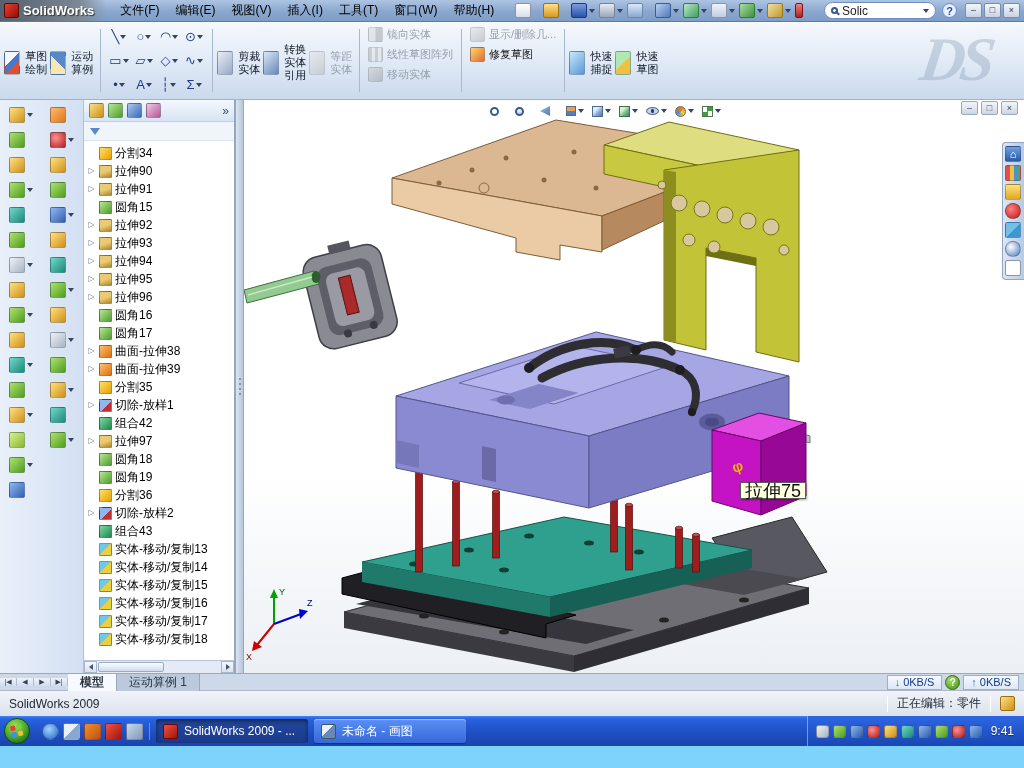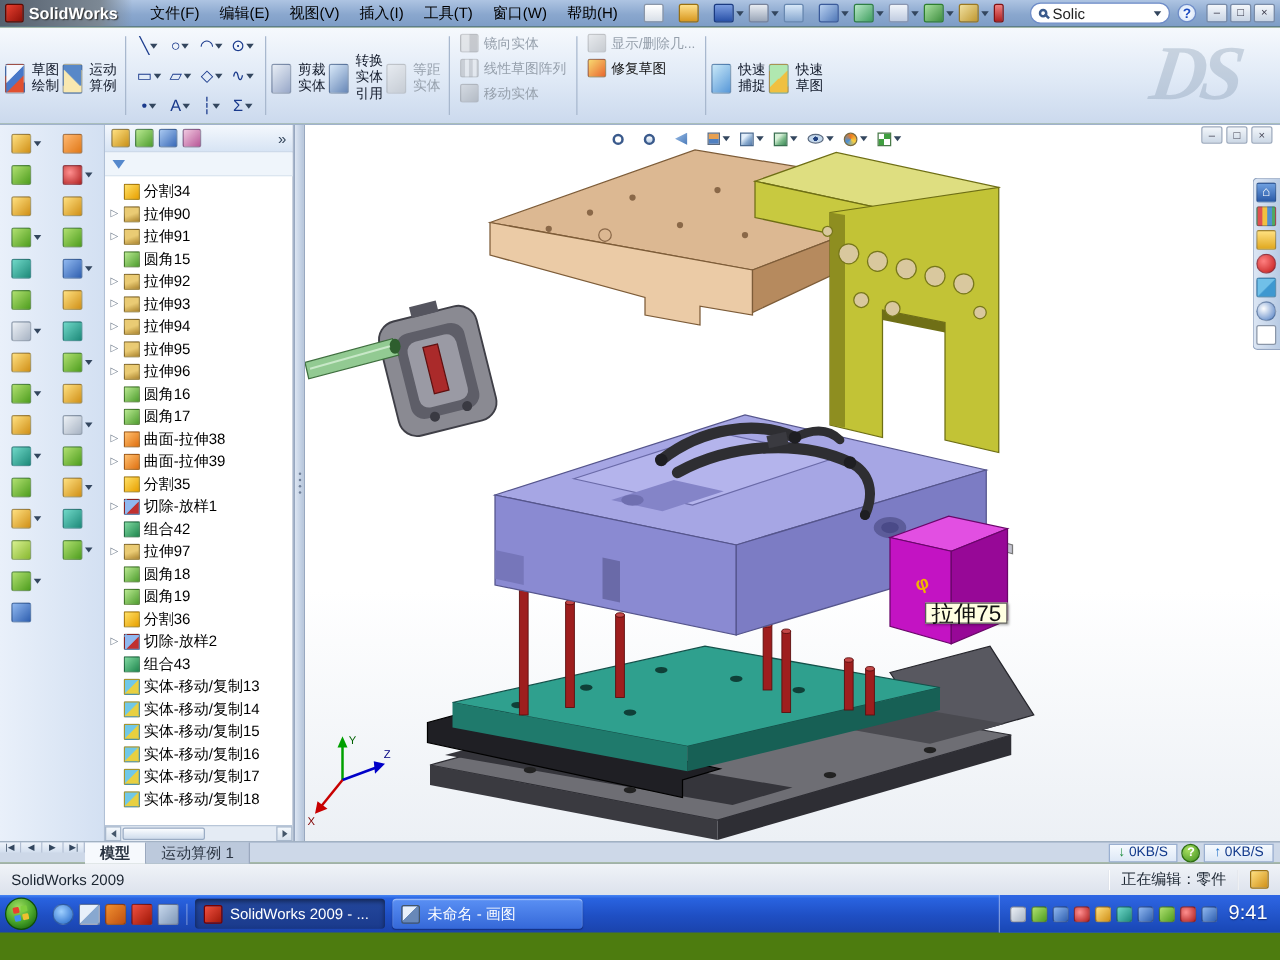--- a/index.html
+++ b/index.html
@@ -1,18 +1,18 @@
 <!DOCTYPE html>
 <html><head>
 <meta charset="utf-8">
 <style>
 *{margin:0;padding:0;box-sizing:border-box}
 html,body{width:1024px;height:768px;overflow:hidden}
 body{font-family:"Liberation Sans","DejaVu Sans",sans-serif;font-size:12px;color:#111}
-.screen{position:relative;width:1024px;height:768px;background:#4d7c0f;overflow:hidden}
+.screen{position:relative;width:1024px;height:768px;background:#7dd3fc;overflow:hidden}
 
 
 .titlebar{height:22px;display:flex;align-items:center;background:linear-gradient(180deg,#AEC4E2,#8AA7CE 55%,#7E9DC6);border-bottom:1px solid #5F7BA4}
 .logo{display:flex;align-items:center;gap:4px;height:100%;padding:0 12px 0 4px;background:linear-gradient(90deg,#55606E,#7C8894 75%,rgba(124,136,148,0))}
 .logo-badge{width:15px;height:15px;border-radius:2px;background:linear-gradient(135deg,#E84030,#8E1008);border:1px solid #5E0800}
 .logo-text{color:#fff;font-weight:bold;font-size:13px;text-shadow:1px 1px 1px #333}
 .menus{display:flex;margin-left:6px}
 .menu-item{padding:2px 8px;color:#000;cursor:default;white-space:nowrap}
 .tb-icons{display:flex;align-items:center;gap:2px;margin-left:12px}
 .qi-wrap{display:flex;align-items:center;gap:1px;padding:1px}
@@ -140,21 +140,21 @@
 .rs-icon{width:16px;height:16px;display:flex;align-items:center;justify-content:center;font-size:11px;color:#FFF;border-radius:2px;border:1px solid rgba(40,60,90,.35)}
 .rs-home{background:linear-gradient(#6FA0E0,#2A5AA8)}
 .rs-lib{background:repeating-linear-gradient(90deg,#E05050 0 4px,#F0C040 4px 8px,#5090D0 8px 12px,#50A860 12px 16px)}
 .rs-folder{background:linear-gradient(#FFE080,#E0A820)}
 .rs-red{background:radial-gradient(circle at 35% 35%,#FF8080,#C01818);border-radius:50%}
 .rs-palette{background:linear-gradient(135deg,#70C0E8 50%,#3E98D0 50%)}
 .rs-ball{background:radial-gradient(circle at 35% 35%,#FFF,#4878C0);border-radius:50%}
 .rs-page{background:#FFF;color:#667;border:1px solid #8A96A8}
 
 
-.bottomtabs{height:17px;background:#CDD8E8;border-top:1px solid #98A8C0;display:flex;align-items:flex-start;position:relative}
+.bottomtabs{height:17px;background:#CDD8E8;border-top:1px solid #98A8C0;display:flex;align-items:center;position:relative}
 .nav-btn{width:17px;display:flex;align-items:center;justify-content:center;font-size:7px;color:#33465E;background:linear-gradient(#EEF3FA,#D2DEEE);border-right:1px solid #B2BED2}
 .btab{padding:0 12px;display:flex;align-items:center;font-size:12px;color:#2A3442;background:#BCC9DC;border-right:1px solid #9AA8BE}
 .btab.active{background:#F6F9FD;font-weight:bold}
 .net{position:absolute;right:5px;top:0;bottom:0;display:flex;align-items:center;gap:3px}
 .net-cell{display:flex;align-items:center;gap:3px;height:15px;padding:0 7px;font-size:11px;color:#123A8C;background:linear-gradient(#F6FAFE,#DDE8F6);border:1px solid #9AAFD0}
 .net-arrow{font-weight:bold;font-size:11px}
 .net-arrow.down{color:#1E8E3E}
 .net-arrow.up{color:#1E6EC8}
 .net-q{width:15px;height:15px;border-radius:50%;background:radial-gradient(circle at 35% 30%,#A8E060,#3F8F1F);border:1px solid #2E6E12;color:#FFF;font-size:10px;font-weight:bold;display:flex;align-items:center;justify-content:center}
 
@@ -174,21 +174,21 @@
 .ql-media{background:linear-gradient(135deg,#F09030,#C05010);border-radius:3px}
 .ql-sw{background:linear-gradient(135deg,#F05040,#A01808)}
 .ql-paint{background:linear-gradient(135deg,#C8D8EC,#8098B8)}
 .task-btn{display:flex;align-items:center;gap:6px;width:152px;height:24px;margin-left:6px;padding:0 7px;border-radius:3px;background:linear-gradient(#5A90F4,#3568D8);box-shadow:inset 0 1px 1px rgba(255,255,255,.45),0 1px 1px rgba(0,0,20,.3);color:#FFF;font-size:12px;white-space:nowrap;overflow:hidden}
 .task-btn.active{background:linear-gradient(#24489E,#1A3A8C);box-shadow:inset 0 2px 4px rgba(0,0,0,.5)}
 .tk{width:15px;height:15px;flex:none;border-radius:2px}
 .tk-sw{background:linear-gradient(135deg,#F05040,#A01808);border:1px solid #700}
 .tk-paint{background:linear-gradient(135deg,#E8F0FA 45%,#6888B8 45%);border:1px solid #456}
 .tray{margin-left:auto;height:100%;display:flex;align-items:center;gap:4px;padding:0 10px 0 8px;background:linear-gradient(180deg,#2E66E4,#1846B4);border-left:1px solid rgba(255,255,255,.4)}
 .tray .ticn{width:13px;height:13px;border-radius:3px;border:1px solid rgba(0,0,30,.3)}
-.clock{color:#FFF;font-size:16px;margin-left:5px;text-shadow:0 1px 1px rgba(0,0,40,.5)}
+.clock{color:#FFF;font-size:12px;margin-left:5px;text-shadow:0 1px 1px rgba(0,0,40,.5)}
 </style>
 </head>
 <body>
 
 <div class="screen">
 
   <div class="titlebar">
     <div class="logo">
       <span class="logo-badge"></span>
       <span class="logo-text">SolidWorks</span>

